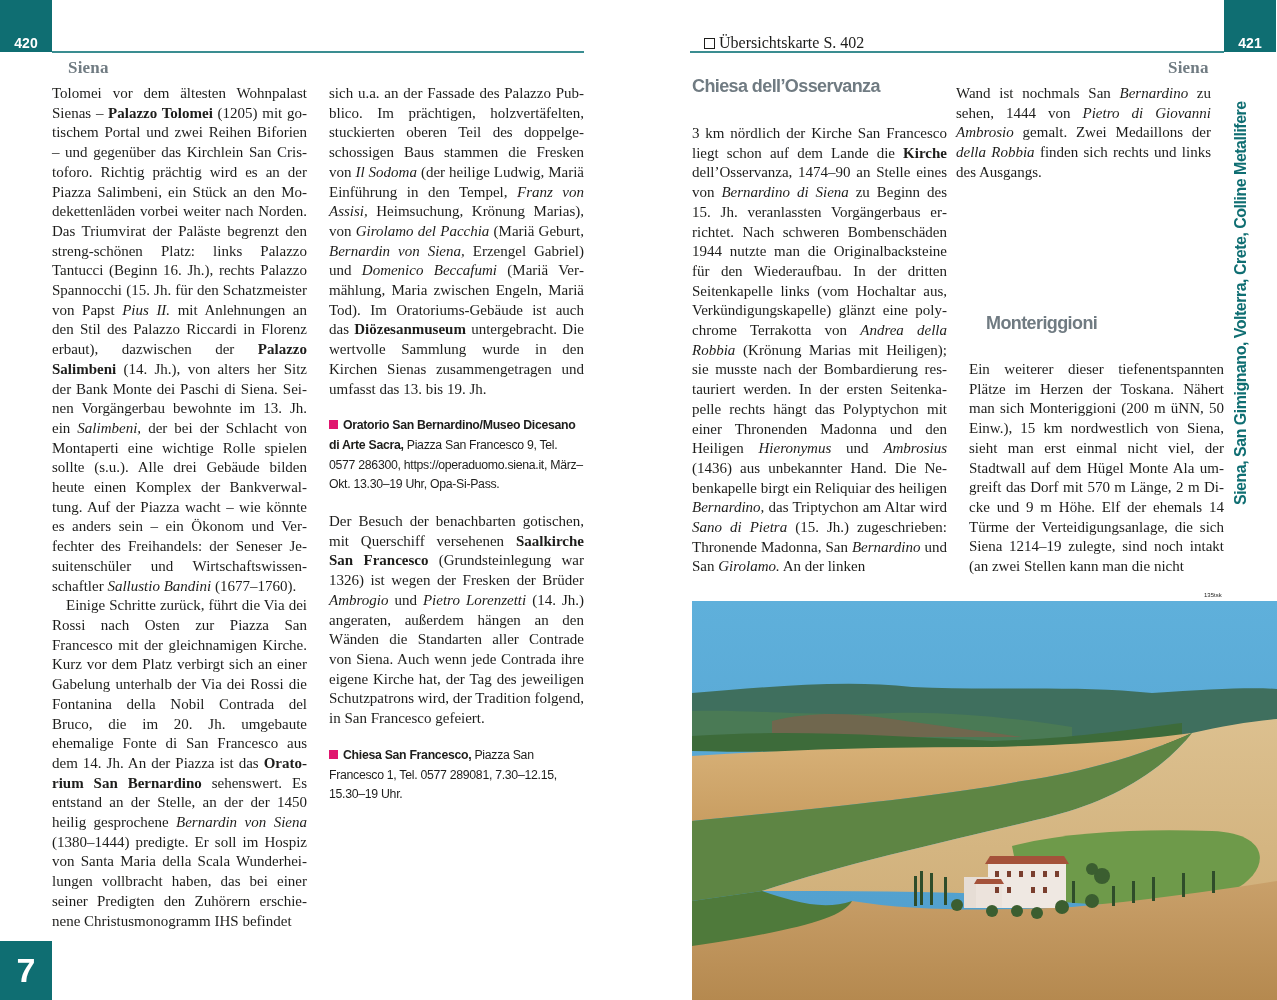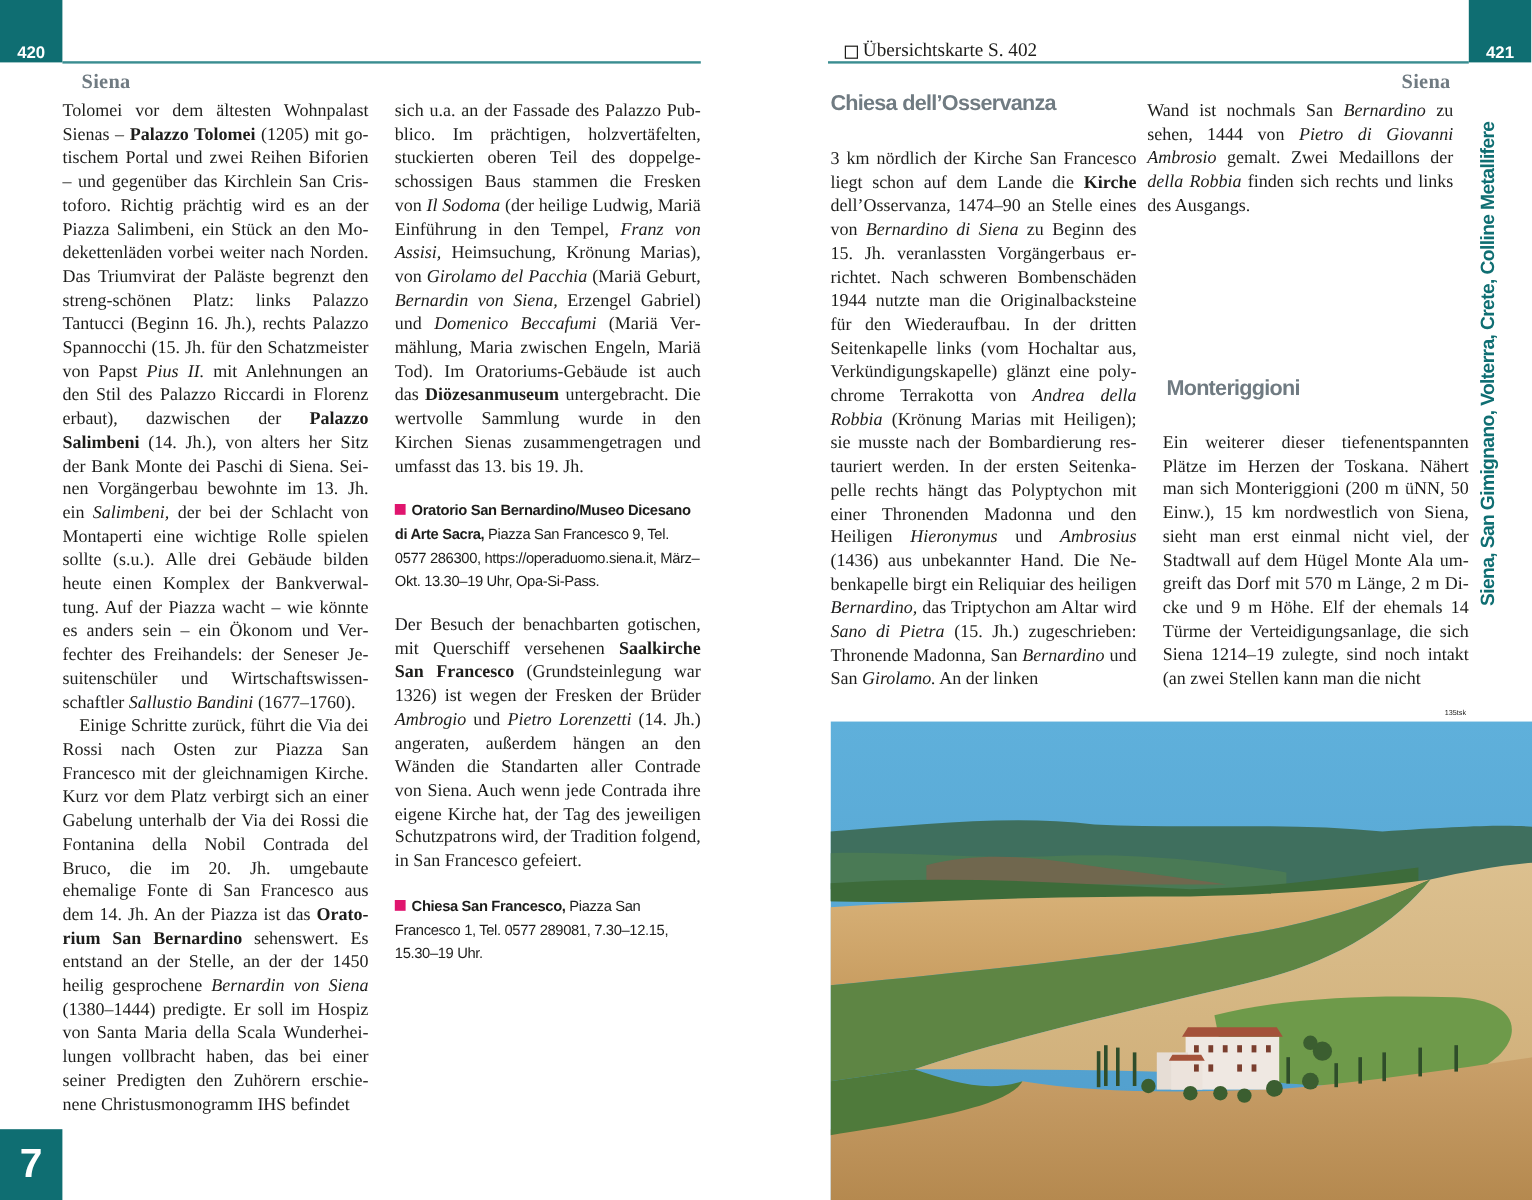--- a/index.html
+++ b/index.html
@@ -157,21 +157,21 @@
 
   <div class="col col-r1">
     <p><span>3 km nördlich der Kirche San Francesco liegt schon auf dem Lande die </span><b>Kirche</b><span> dell’Osservanza, 1474–90 an Stelle eines von </span><i>Bernardino di Siena</i><span> zu Beginn des 15. Jh. veranlassten Vorgängerbaus er­richtet. Nach schweren Bombenschäden 1944 nutzte man die Originalbacksteine für den Wiederaufbau. In der dritten Seitenkapelle links (vom Hochaltar aus, Verkündigungskapelle) glänzt eine poly­chrome Terrakotta von </span><i>Andrea della Robbia</i><span> (Krönung Marias mit Heiligen); sie musste nach der Bombardierung res­tauriert werden. In der ersten Seitenka­pelle rechts hängt das Polyptychon mit einer Thronenden Madonna und den Heiligen </span><i>Hieronymus</i><span> und </span><i>Ambrosius</i><span> (1436) aus unbekannter Hand. Die Ne­benkapelle birgt ein Reliquiar des heili­gen </span><i>Bernardino,</i><span> das Triptychon am Altar wird </span><i>Sano di Pietra</i><span> (15. Jh.) zugeschrie­ben: Thronende Madonna, San </span><i>Bernar­dino</i><span> und San </span><i>Girolamo.</i><span> An der linken</span></p>
   </div>
 
   <div class="col col-r2">
     <p><span>Wand ist nochmals San </span><i>Bernardino</i><span> zu sehen, 1444 von </span><i>Pietro di Giovanni Ambrosio</i><span> gemalt. Zwei Medaillons der </span><i>della Robbia</i><span> finden sich rechts und links des Ausgangs.</span></p>
     <div class="gap"></div>
   </div>
 
-  <div class="section-head" style="left:334px; top:313px;">Monteriggioni</div>
+  <div class="section-head" style="left:348px; top:313px;">Monteriggioni</div>
   <div class="col" style="left:331px; top:360px; width:255px;">
     <p>Ein weiterer dieser tiefenentspannten Plätze im Herzen der Toskana. Nähert man sich Monteriggioni (200 m üNN, 50 Einw.), 15 km nordwestlich von Siena, sieht man erst einmal nicht viel, der Stadtwall auf dem Hügel Monte Ala um­greift das Dorf mit 570 m Länge, 2 m Di­cke und 9 m Höhe. Elf der ehemals 14 Türme der Verteidigungsanlage, die sich Siena 1214–19 zulegte, sind noch intakt (an zwei Stellen kann man die nicht</p>
   </div>
 </div>
 
 <div class="side-label">Siena, San Gimignano, Volterra, Crete, Colline Metallifere</div>
 
 <div class="photo-credit">135tsk</div>
 
 <div class="photo">

